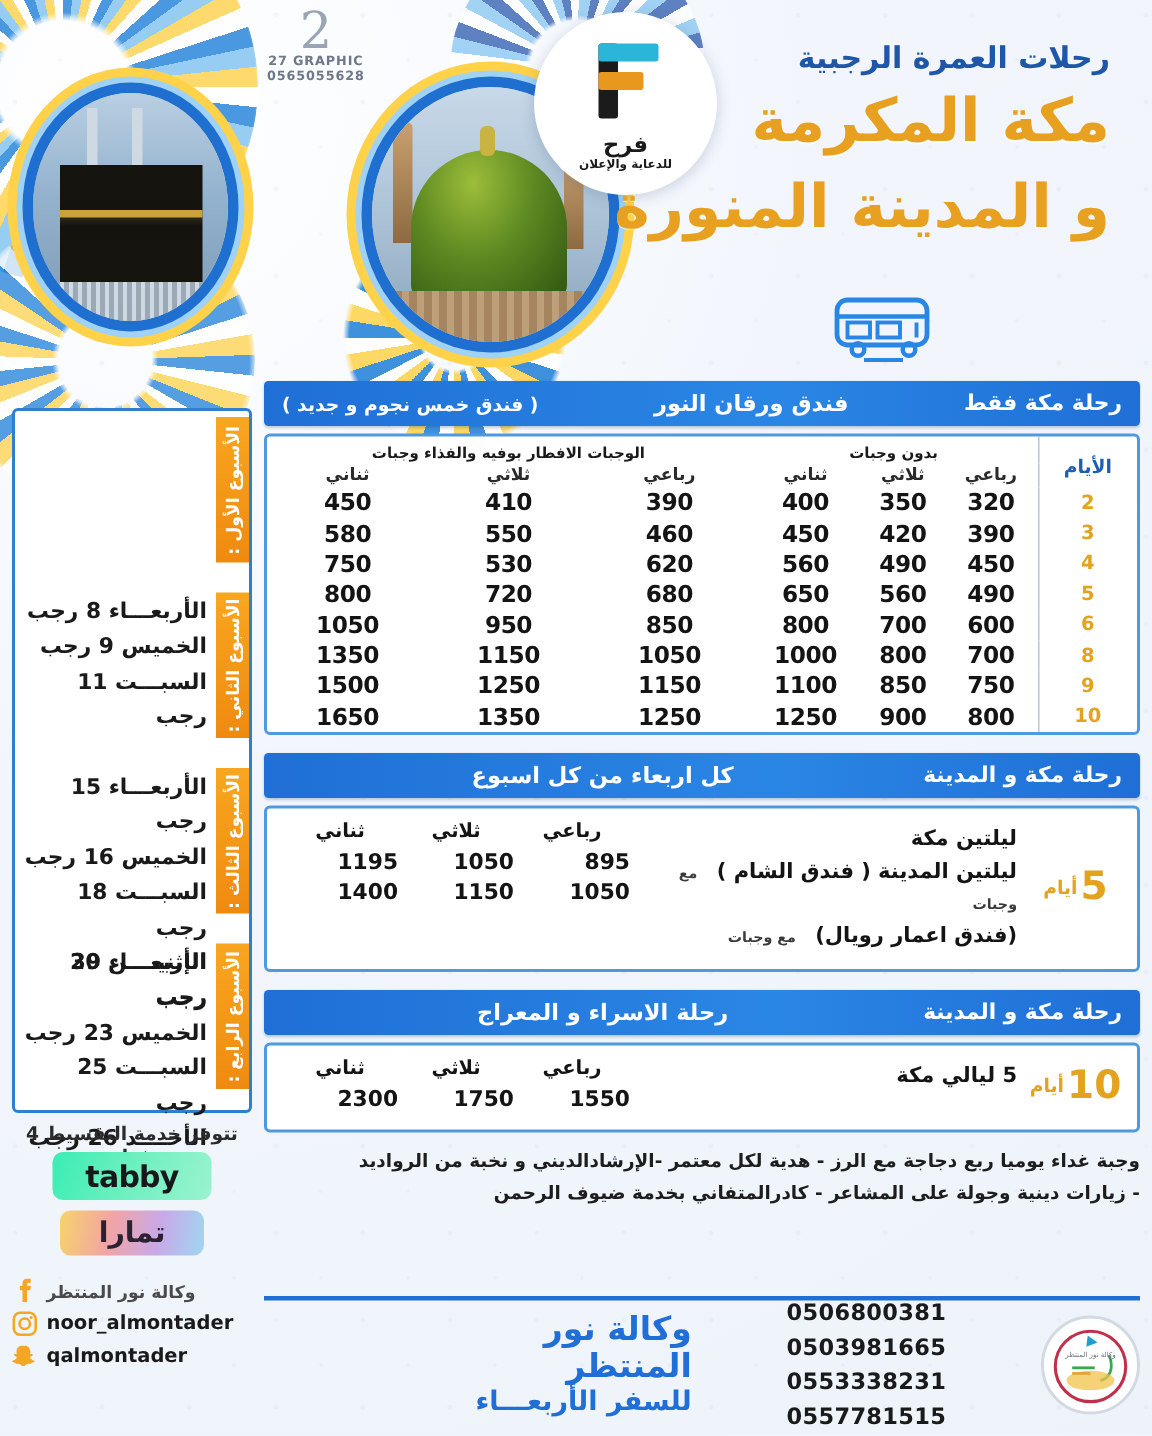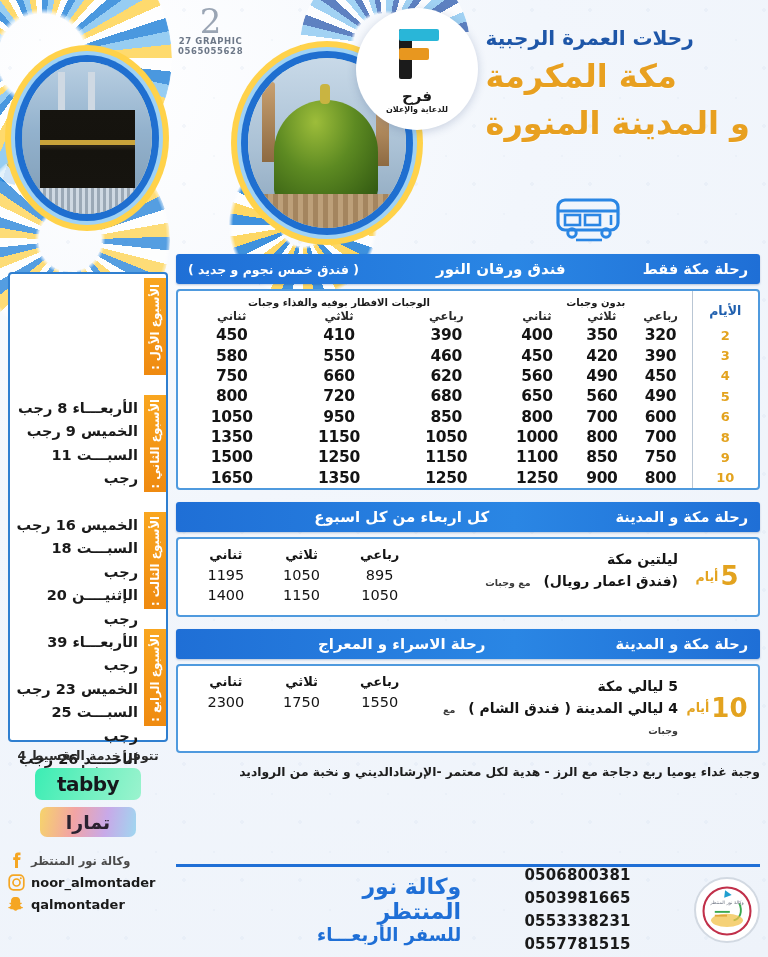--- a/index.html
+++ b/index.html
@@ -107,23 +107,23 @@
   .fb3{ left:10px; top:0px; width:13px; height:50px; background:#1b1b1b; border-radius:2px 2px 6px 6px; }
   .flogo .farabic{ font-size:15px; font-weight:bold; color:#1a1a1a; margin-top:2px; }
   .flogo .fsub{ font-size:8px; font-weight:bold; color:#1a1a1a; }
 
   
   .wm{ position:absolute; left:178px; top:6px; text-align:center; color:#8b96a6; }
   .wm .wm-num{ font-size:34px; line-height:30px; font-family:"DejaVu Serif","Liberation Serif",serif; color:#9aa5b4; }
   .wm .wm-t{ font-size:8.5px; letter-spacing:.6px; font-weight:bold; color:#6d7888; direction:ltr; }
 
   
-  .head-titles{ position:absolute; right:18px; top:26px; text-align:left; }
+  .head-titles{ position:absolute; right:28px; top:26px; text-align:right; }
   .ht-small{ font-size:20px; font-weight:bold; color:#1e56a8; letter-spacing:.3px; }
-  .ht-big{ font-size:32px; font-weight:bold; color:#e8a020; line-height:1.28; margin-top:6px;
+  .ht-big{ font-size:40px; font-weight:bold; color:#e8a020; line-height:1.28; margin-top:6px;
            text-shadow:0 1px 0 rgba(255,255,255,.6); }
 
   
   .bus{ position:absolute; right:140px; top:196px; width:74px; height:48px; }
 
   
   .sidebar{
     position:absolute; left:8px; top:272px; width:160px; height:470px;
     background:#ffffff; border:2px solid #2f7fd0; border-radius:4px;
   }
@@ -202,21 +202,21 @@
   }
   .days-badge .num{ font-size:26px; line-height:1; }
   .days-badge .unit{ font-size:12.5px; }
   .trip .desc{ flex:1 1 auto; text-align:right; padding:2px 8px 0 4px; }
   .desc .l1{ font-size:14px; font-weight:bold; color:#141414; line-height:1.55; }
   .desc .l2{ font-size:14px; font-weight:bold; color:#141414; line-height:1.55; }
   .desc .meal{ font-size:9.5px; font-weight:bold; color:#3a3a3a; margin-inline-start:8px; }
   .trip .pricegrid{ flex:0 0 232px; }
   .pricegrid table{ width:100%; border-collapse:collapse; direction:rtl; }
   .pricegrid th{ font-size:13px; font-weight:bold; color:#141414; padding-bottom:3px; text-align:center; }
-  .pricegrid td{ font-size:14.5px; font-weight:normal; color:#141414; text-align:center; padding:2px 0; }
+  .pricegrid td{ font-size:14.5px; font-weight:bold; color:#141414; text-align:right; padding:2px 0; }
 
   
   .notes{ margin-top:9px; text-align:right; direction:rtl; }
   .notes p{ font-size:12.3px; font-weight:bold; color:#1d1d1d; line-height:1.75; }
 
   
   .footer-rule{ position:absolute; left:176px; top:864px; width:584px; height:3px; background:#1f6fd6; }
   .footer{
     position:absolute; left:300px; top:874px; width:460px; height:72px;
     display:flex; align-items:center; justify-content:flex-start; gap:12px; direction:rtl;
@@ -307,20 +307,21 @@
         <li>الأربعـــاء 8 رجب</li>
         <li>الخميس 9 رجب</li>
         <li>السبـــت 11 رجب</li>
       </ul>
     </div>
     <div class="week">
       <div class="week-tab">
         <span>الأسبوع الثالث :</span>
       </div>
       <ul class="week-days">
+        <li>الأربعـــاء 15 رجب</li>
         <li>الخميس 16 رجب</li>
         <li>السبـــت 18 رجب</li>
         <li>الإثنيــــن 20 رجب</li>
       </ul>
     </div>
     <div class="week">
       <div class="week-tab">
         <span>الأسبوع الرابع :</span>
       </div>
       <ul class="week-days">
@@ -405,21 +406,21 @@
             <td class="val">460</td>
             <td class="val">550</td>
             <td class="val">580</td>
           </tr>
           <tr>
             <td class="day">4</td>
             <td class="val sep-v">450</td>
             <td class="val">490</td>
             <td class="val">560</td>
             <td class="val">620</td>
-            <td class="val">660</td>
+            <td class="val">530</td>
             <td class="val">750</td>
           </tr>
           <tr>
             <td class="day">5</td>
             <td class="val sep-v">490</td>
             <td class="val">560</td>
             <td class="val">650</td>
             <td class="val">680</td>
             <td class="val">720</td>
             <td class="val">800</td>
@@ -470,20 +471,24 @@
       <span class="bar-l"></span>
     </div>
     <div class="card">
       <div class="trip">
         <div class="days-badge">
           <span class="num">5</span>
           <span class="unit">أيام</span>
         </div>
         <div class="desc">
           <div class="l1">ليلتين مكة</div>
+          <div class="l2">
+            <span>ليلتين المدينة ( فندق الشام )</span>
+            <span class="meal">مع وجبات</span>
+          </div>
           <div class="l2">
             <span>(فندق اعمار رويال)</span>
             <span class="meal">مع وجبات</span>
           </div>
         </div>
         <div class="pricegrid">
           <table>
             <thead>
                 <tr>
               <th>رباعي</th>
@@ -514,24 +519,20 @@
       <span class="bar-l"></span>
     </div>
     <div class="card">
       <div class="trip">
         <div class="days-badge">
           <span class="num">10</span>
           <span class="unit">أيام</span>
         </div>
         <div class="desc">
           <div class="l1">5 ليالي مكة</div>
-          <div class="l2">
-            <span>4 ليالي المدينة ( فندق الشام )</span>
-            <span class="meal">مع وجبات</span>
-          </div>
         </div>
         <div class="pricegrid">
           <table>
             <thead>
                 <tr>
               <th>رباعي</th>
               <th>ثلاثي</th>
               <th>ثناني</th>
             </tr>
               </thead>
@@ -542,20 +543,21 @@
                 <td>2300</td>
               </tr>
             </tbody>
           </table>
         </div>
       </div>
     </div>
 
     <div class="notes">
       <p>وجبة غداء يوميا ربع دجاجة مع الرز - هدية لكل معتمر -الإرشادالديني و نخبة من الرواديد</p>
+      <p>- زيارات دينية وجولة على المشاعر - كادرالمتفاني بخدمة ضيوف الرحمن</p>
     </div>
   </div>
 
   <div class="footer-rule"></div>
   <div class="footer">
     <div class="agency-logo">
       <svg viewBox="0 0 66 66" style="width:100%;height:100%">
         <circle cx="33" cy="34" r="25" fill="none" stroke="#c1304a" stroke-width="2.2"></circle>
         <path d="M31 12 l7 5 -8 3 z" fill="#1f9fd0"></path>
         <path d="M46 26 q3 6 1 12 q-2 5 -7 6" fill="none" stroke="#3aa84f" stroke-width="2"></path>

